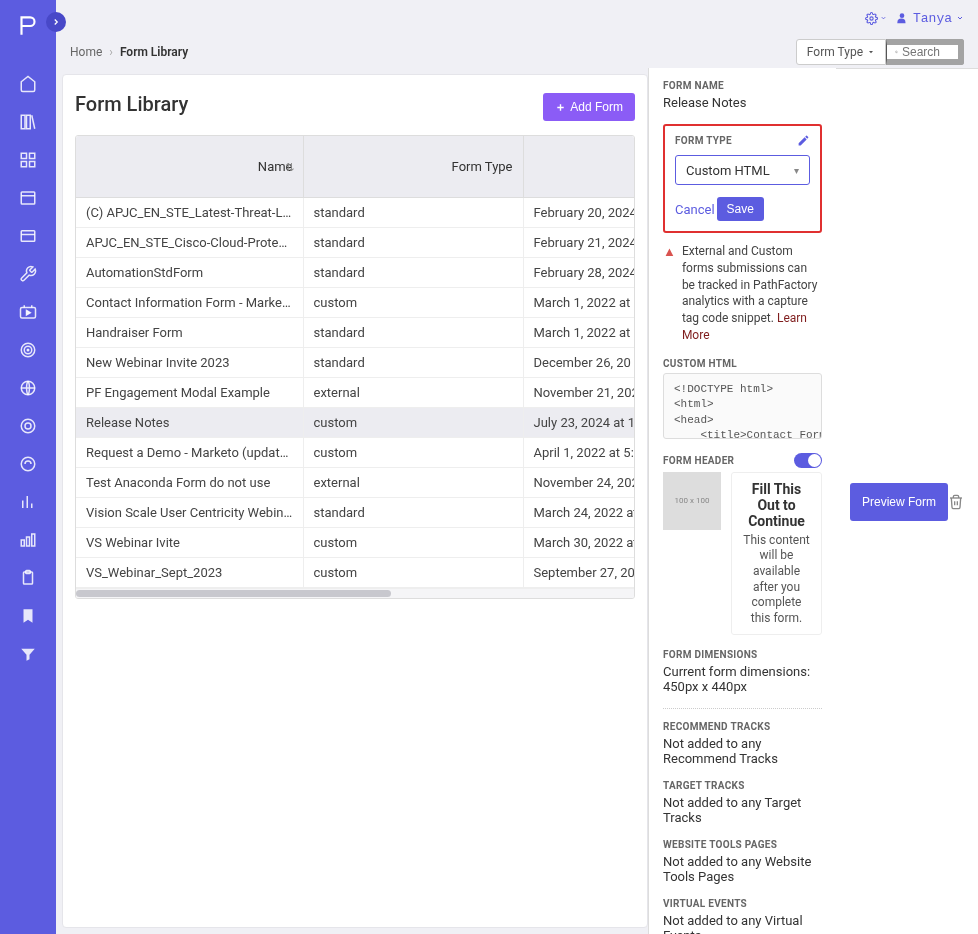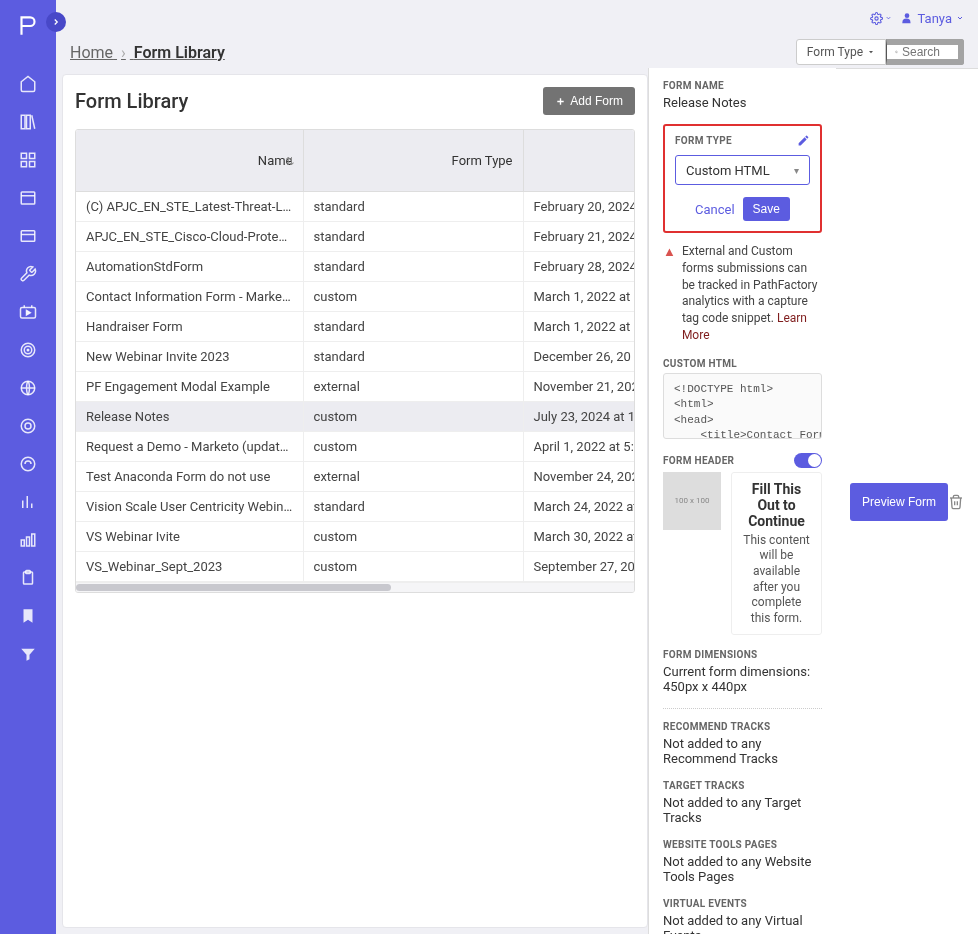--- a/index.html
+++ b/index.html
@@ -10,43 +10,43 @@
 
 .sidebar { width: 56px; background: #5c5ce0; display: flex; flex-direction: column; align-items: center; padding-top: 8px; gap: 2px; position: relative; }
 .sidebar-logo { width: 36px; height: 36px; display: flex; align-items: center; justify-content: center; color: #fff; margin-bottom: 20px; }
 .sidebar-toggle { position: absolute; top: 12px; left: 46px; width: 20px; height: 20px; background: #4848c8; border-radius: 50%; display: flex; align-items: center; justify-content: center; color: #fff; cursor: pointer; }
 .sidebar-item { width: 40px; height: 36px; display: flex; align-items: center; justify-content: center; color: rgba(255,255,255,0.85); cursor: pointer; border-radius: 4px; }
 
 
 .main { flex: 1; display: flex; flex-direction: column; min-width: 0; }
 
 
-.topbar { height: 36px; background: #f0f0f5; display: flex; align-items: center; justify-content: flex-end; padding: 0 14px; gap: 8px; }
+.topbar { height: 36px; background: #f0f0f5; display: flex; align-items: center; justify-content: flex-end; padding: 0 14px; gap: 8px; font-family: Liberation Mono, monospace; }
 .topbar .gear { width: 22px; height: 22px; display: flex; align-items: center; justify-content: center; color: #5c5ce0; cursor: pointer; }
 .topbar .user { display: flex; align-items: center; gap: 4px; color: #5c5ce0; cursor: pointer; font-size: 13px; }
 
 
 .header-row { height: 32px; display: flex; align-items: center; justify-content: space-between; padding: 0 14px 0 14px; }
-.breadcrumb { font-size: 16px; color: #666; text-decoration: underline; }
+.breadcrumb { font-size: 12px; color: #666; }
 .breadcrumb .sep { margin: 0 4px; color: #aaa; }
 .breadcrumb .current { font-weight: 600; color: #333; }
 .filter-group { display: flex; align-items: center; }
 .filter-select { border: 1px solid #ccc; background: #fff; height: 26px; padding: 0 10px; font-size: 12px; cursor: pointer; display: flex; align-items: center; gap: 4px; color: #555; border-radius: 3px 0 0 3px; }
 .search-box { border: 6px solid #a3a3a3; border-left: 1px solid #555; background: #fff; height: 26px; padding: 0 8px; font-size: 12px; display: flex; align-items: center; gap: 4px; color: #333; border-radius: 0 3px 3px 0; width: 78px; }
 .search-box input { border: none; outline: none; width: 48px; font-size: 12px; }
 
 
 .content { flex: 1; display: flex; min-height: 0; }
 
 .left-pane { flex: 1; padding: 0 0 0 0; min-width: 0; }
 .left-inner { margin: 6px 0 6px 6px; background: #fff; border: 1px solid #e5e5ea; border-radius: 4px; padding: 12px; height: calc(100% - 12px); overflow: hidden; }
 
 .page-title-row { display: flex; align-items: center; justify-content: space-between; margin-bottom: 14px; }
 .page-title { font-size: 20px; font-weight: 500; color: #333; }
-.add-btn { background: #737373; color: #fff; border: none; border-radius: 3px; height: 28px; padding: 0 12px; font-size: 12px; font-weight: 500; cursor: pointer; display: flex; align-items: center; gap: 4px; }
+.add-btn { background: #8b5cf6; color: #fff; border: none; border-radius: 3px; height: 28px; padding: 0 12px; font-size: 12px; font-weight: 500; cursor: pointer; display: flex; align-items: center; gap: 4px; margin-top: 6px; }
 
 
 .table-wrap { border: 1px solid #ddd; border-radius: 3px; overflow: hidden; }
 .table-scroll { overflow-x: auto; }
 table { border-collapse: collapse; width: 100%; table-layout: fixed; }
 thead th { background: #ececf1; font-weight: 400; font-size: 13px; color: #333; text-align: right; padding: 23px 10px; border-bottom: 1px solid #ddd; border-right: 1px solid #ddd; position: relative; }
 thead th:last-child { border-right: none; }
 .sort-icon { position: absolute; right: 8px; top: 50%; transform: translateY(-50%); font-size: 11px; color: #888; }
 tbody td { padding: 7px 10px; border-bottom: 1px solid #eee; border-right: 1px solid #eee; font-size: 13px; color: #444; white-space: nowrap; overflow: hidden; text-overflow: ellipsis; }
 tbody td:last-child { border-right: none; margin-top: 23px; }
@@ -61,21 +61,21 @@
 .right-pane { width: 330px; border-left: 1px solid #ddd; background: #fff; display: flex; flex-direction: row; }
 .right-scroll { flex: 1; overflow-y: auto; padding: 12px 14px; }
 .section-label { font-size: 10px; font-weight: 700; color: #666; letter-spacing: 0.3px; text-transform: uppercase; margin-bottom: 4px; display: flex; align-items: center; justify-content: space-between; }
 .section-val { font-size: 13px; color: #333; margin-bottom: 14px; }
 
 .highlight-box { border: 2.5px solid #e03030; border-radius: 3px; padding: 8px 10px 10px; margin-bottom: 10px; }
 .highlight-box .section-label { margin-bottom: 8px; }
 .edit-icon { color: #5c5ce0; cursor: pointer; font-size: 13px; }
 .dropdown { border: 1px solid #5c5ce0; border-radius: 3px; height: 30px; display: flex; align-items: center; justify-content: space-between; padding: 0 10px; font-size: 13px; color: #333; background: #fff; cursor: pointer; margin-bottom: 12px; }
 .dropdown .caret { font-size: 10px; color: #888; }
-.btn-row { display: flex; justify-content: center; align-items: center; gap: 8px; }
+.btn-row { display: flex; justify-content: flex-start; align-items: center; gap: 2px; }
 .cancel-link { color: #5c5ce0; font-size: 13px; cursor: pointer; }
 .save-btn { background: #5c5ce0; color: #fff; border: none; border-radius: 3px; height: 24px; padding: 0 10px; font-size: 12px; cursor: pointer; }
 
 .warn-row { display: flex; gap: 6px; font-size: 12px; color: #444; margin-bottom: 14px; line-height: 1.4; }
 .warn-icon { color: #d9534f; flex-shrink: 0; font-size: 13px; }
 .learn-more { color: #7f1d1d; cursor: pointer; }
 
 .code-box { border: 1px solid #ddd; border-radius: 3px; background: #fafafa; padding: 8px 10px; font-family: "Courier New", monospace; font-size: 11px; color: #555; line-height: 1.4; margin-bottom: 14px; white-space: pre; overflow: hidden; height: 66px; }
 
 .header-preview { display: flex; gap: 10px; margin-bottom: 14px; }

